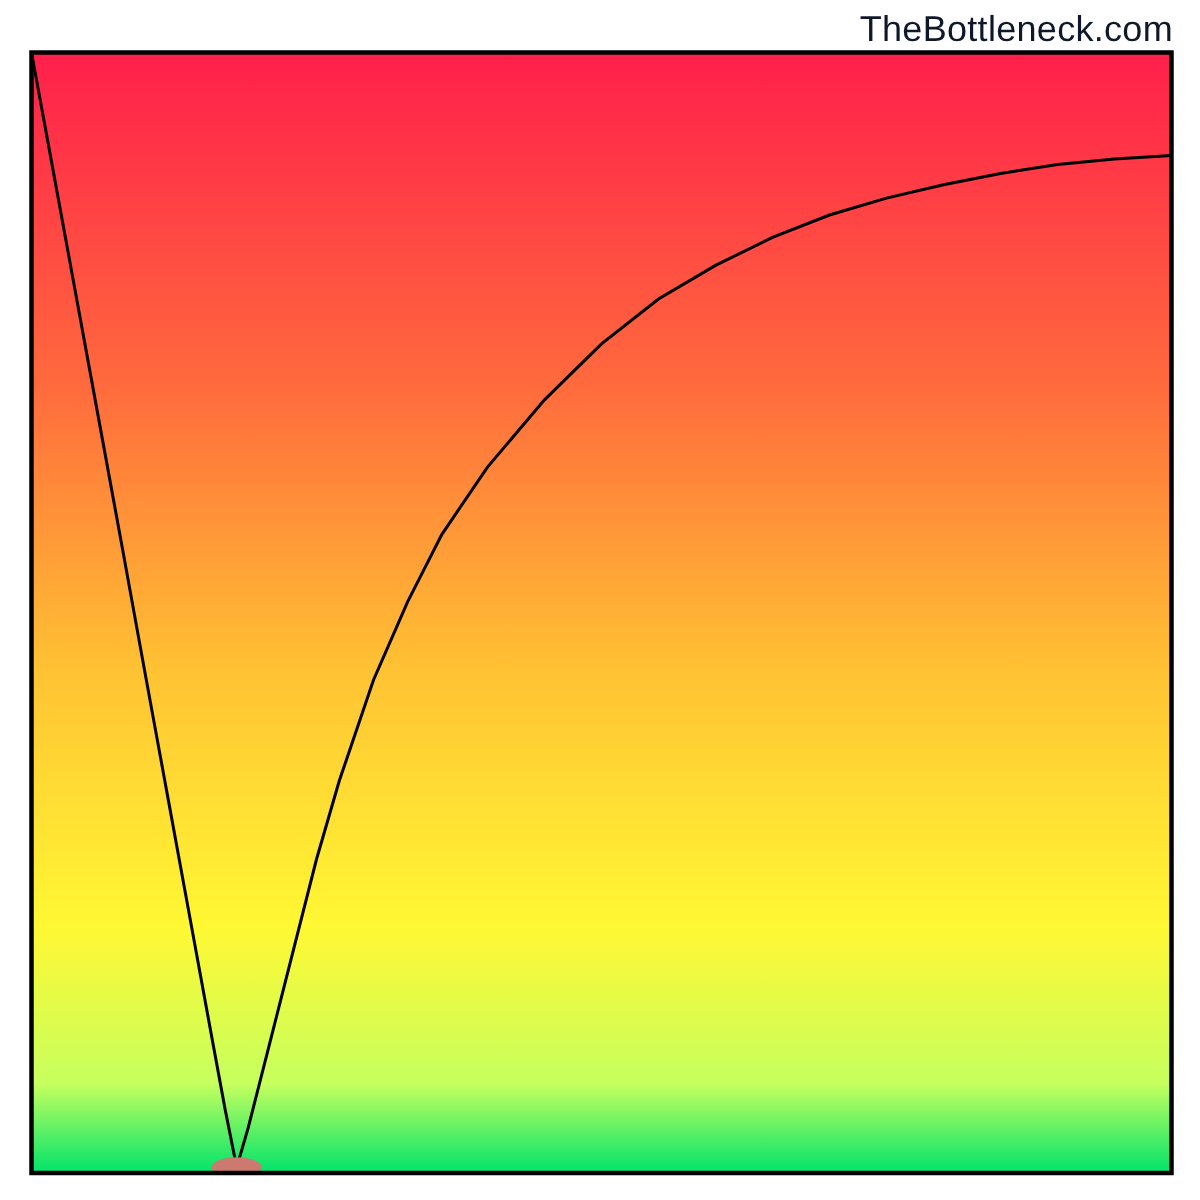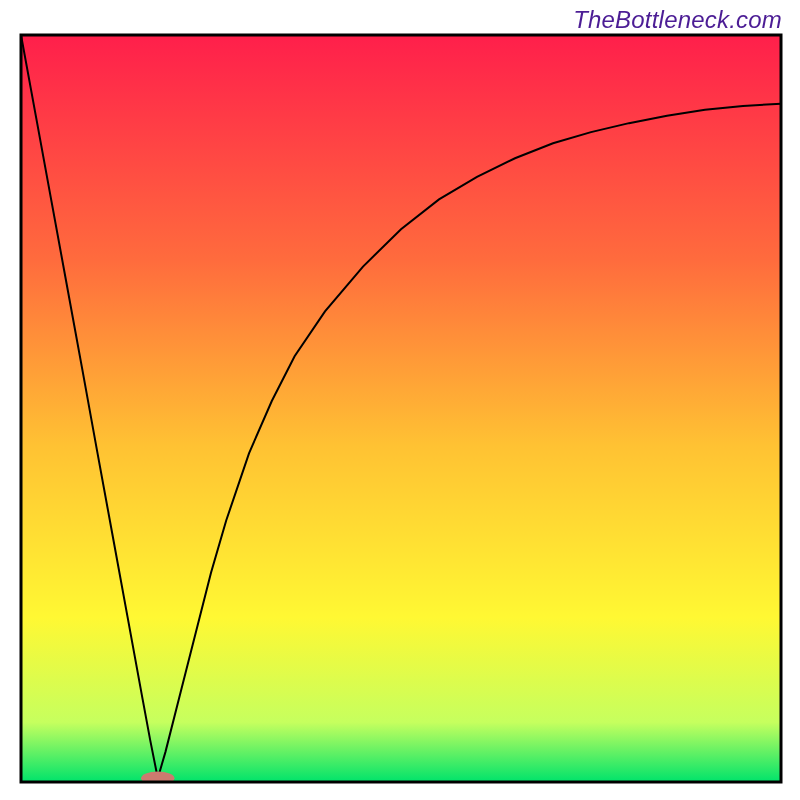--- a/index.html
+++ b/index.html
@@ -18,24 +18,23 @@
   }
   svg {
     display: block;
   }
   .watermark {
     position: absolute;
     top: 6px;
     right: 18px;
     font-size: 24px;
     font-weight: 500;
-    color: #4c1d95;
+    color: #0f172a;
     letter-spacing: 0.2px;
     user-select: none;
-    font-style: italic;
   }
 </style>
 </head>
 <body>
 
 <div class="chart-wrap">
   <svg id="chart-svg" width="800" height="800" viewBox="0 0 800 800">
     <defs>
       <linearGradient id="bg-grad" x1="0" y1="0" x2="0" y2="1">
           <stop offset="0.0%" stop-color="#ff1f4b"></stop>

